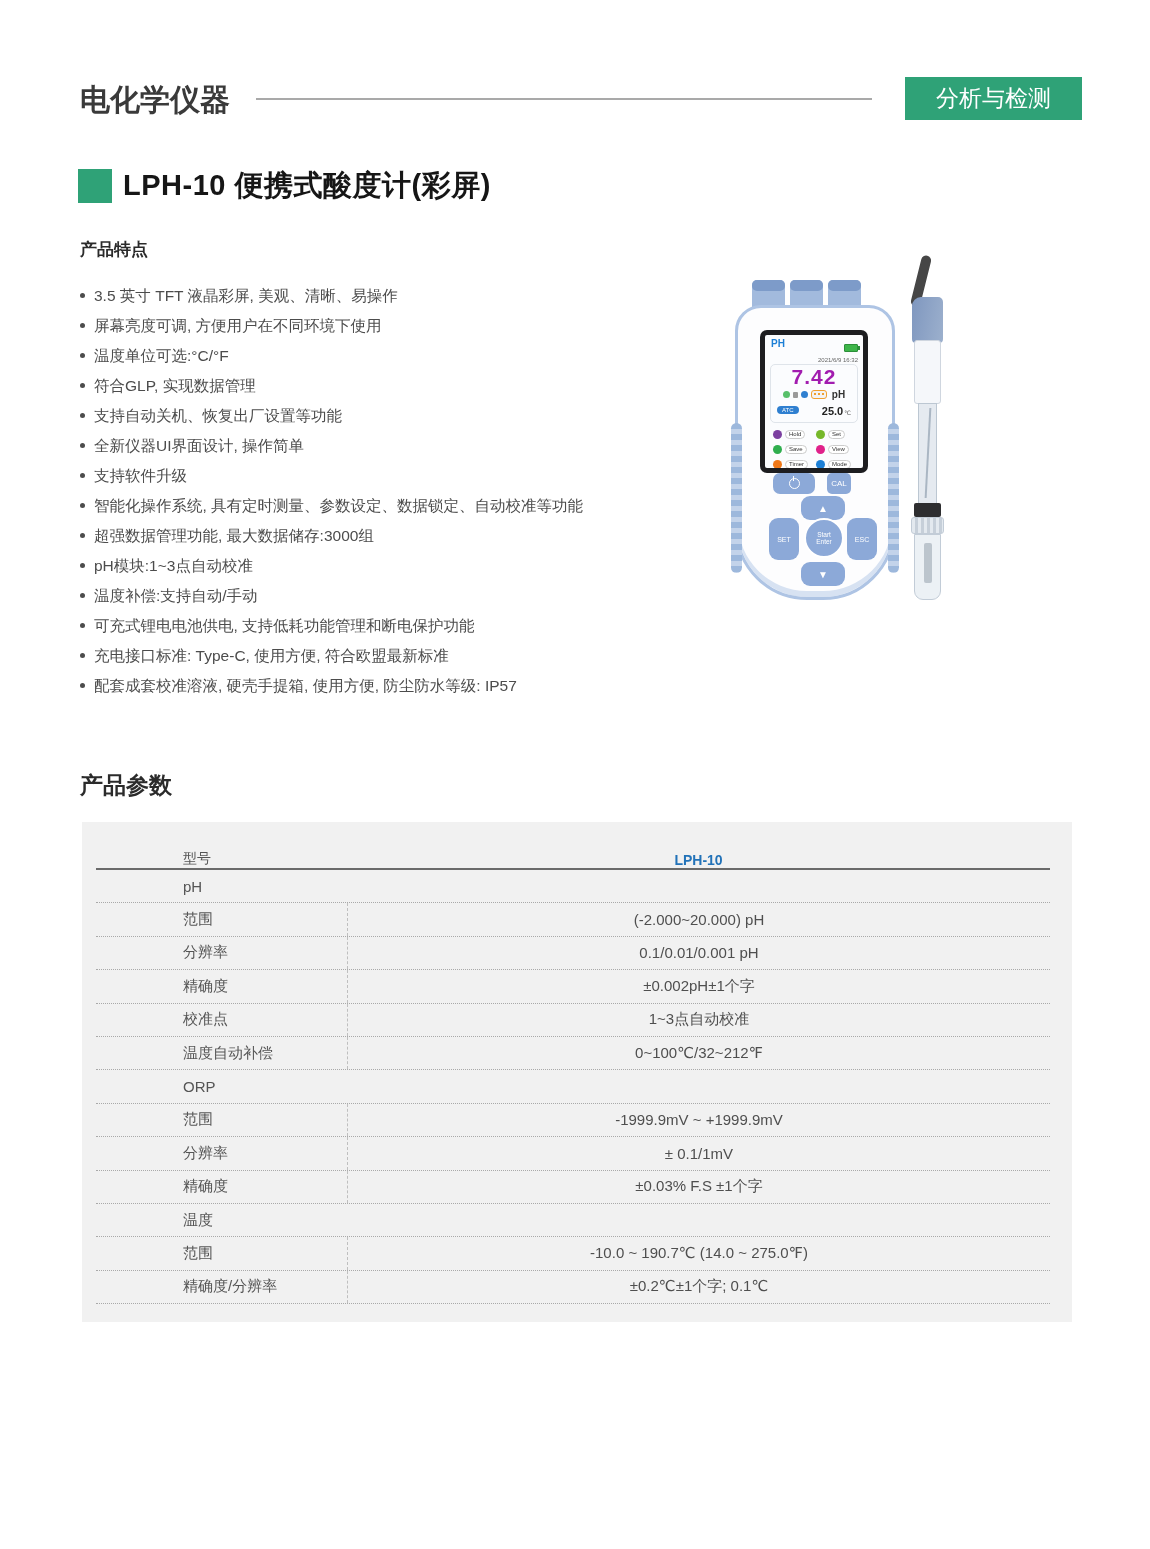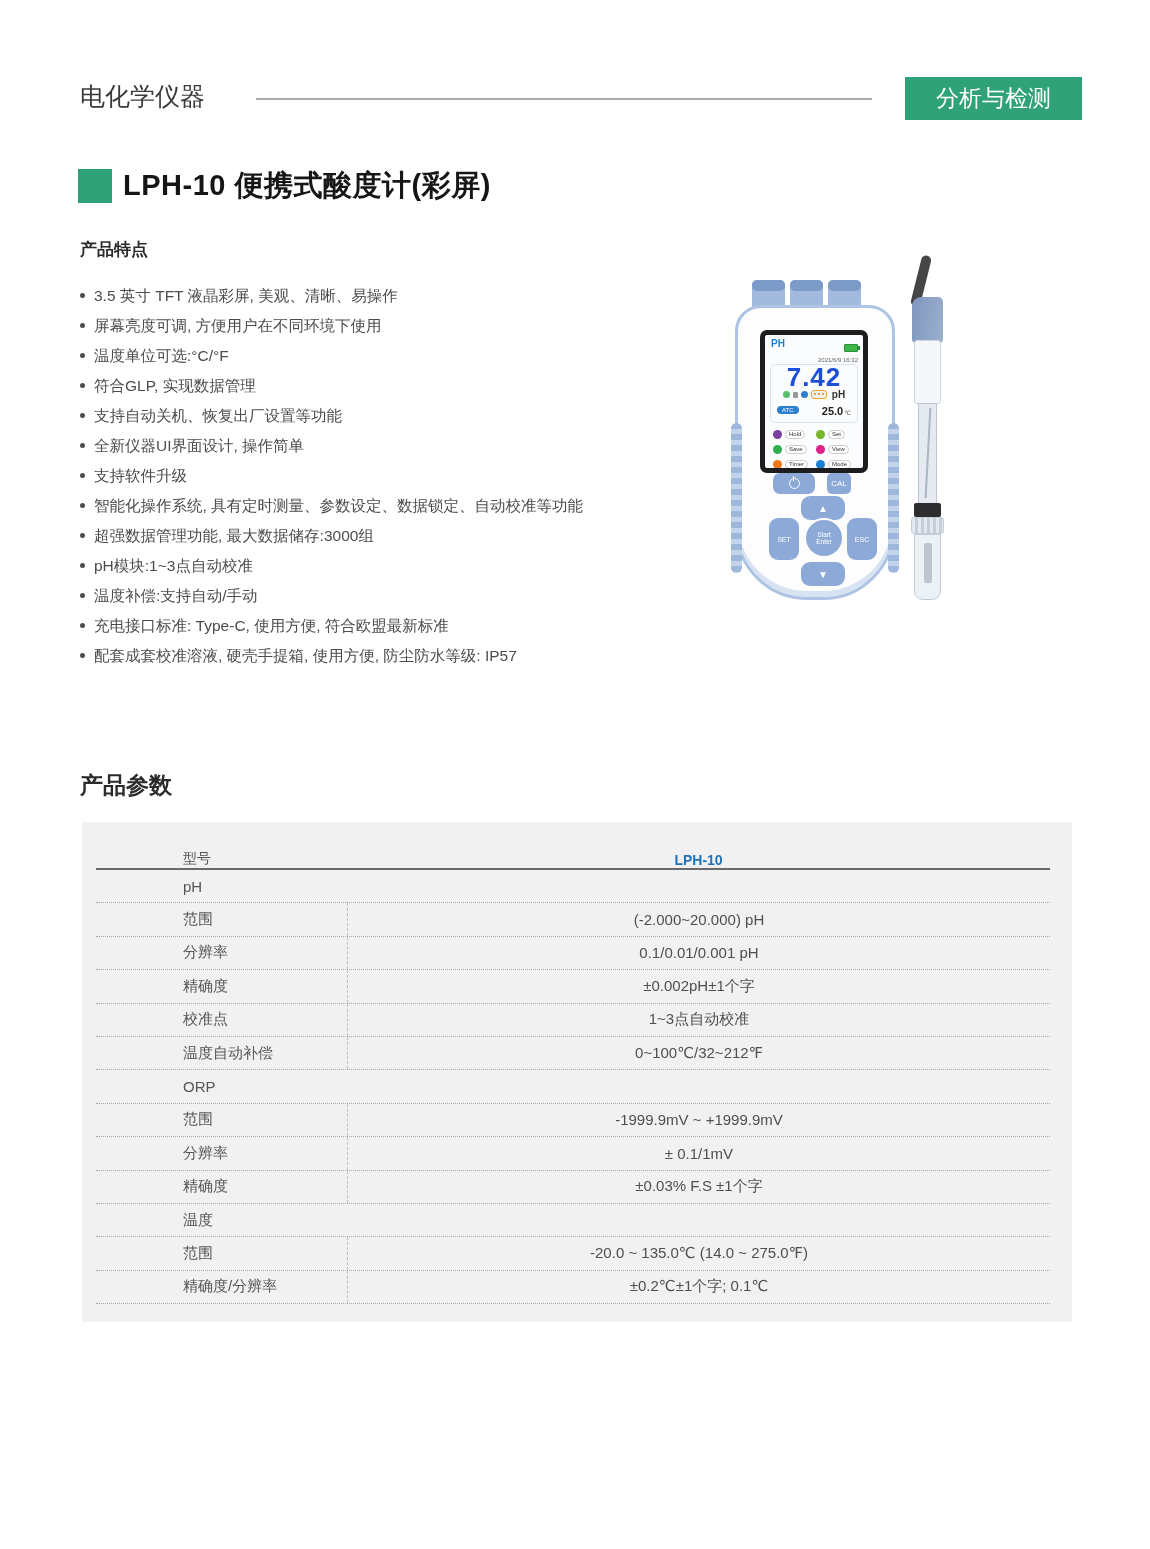--- a/index.html
+++ b/index.html
@@ -1,21 +1,21 @@
 <!DOCTYPE html>
 <html><head>
 <meta charset="utf-8">
 <style>
   html,body { margin:0; padding:0; background:#fff; }
   .page {
     position:relative; width:1150px; height:1549px; background:#ffffff; overflow:hidden;
     font-family:"Liberation Sans","DejaVu Sans",sans-serif; color:#333;
   }
   
-  .cat-title { position:absolute; left:80px; top:80px; font-size:25px; font-weight:normal; color:#3a3a3a; }
+  .cat-title { position:absolute; left:80px; top:80px; font-size:30px; font-weight:bold; color:#3a3a3a; }
   .head-line { position:absolute; left:256px; top:98px; width:616px; height:2px; background:#a9a9a9; }
   .tag-badge {
     position:absolute; left:893px; top:77px; width:177px; height:43px; background:#2fa277;
     color:#fff; font-size:23px; display:flex; align-items:center; justify-content:center;margin-left:12px;
   }
   
   .title-row { position:absolute; left:78px; top:166px; display:flex; align-items:center; }
   .title-square { width:34px; height:34px; background:#2fa277; margin-right:11px; }
   .product-title { font-size:29px; font-weight:bold; color:#161616; letter-spacing:0.5px; }
   
@@ -41,21 +41,21 @@
   .grip-l { left:16px; } .grip-r { left:173px; }
   .screen-frame { position:absolute; left:45px; top:75px; width:108px; height:143px; background:#1d1d20; border-radius:7px; }
   .screen { position:absolute; left:5px; top:5px; right:5px; bottom:5px; background:#fbfcfe; border-radius:2px; overflow:hidden; }
   .scr-status { display:flex; justify-content:space-between; align-items:flex-start; padding:3px 5px 0 6px; }
   .scr-mode { font-size:10px; font-weight:bold; color:#1c7fd6; }
   .scr-right { text-align:right; }
   .batt { display:inline-block; width:12px; height:6px; background:#3db54a; border:1px solid #2c8f3a; border-radius:1px; position:relative; }
   .batt::after { content:""; position:absolute; right:-3px; top:1px; width:2px; height:4px; background:#2c8f3a; }
   .scr-date { font-size:6px; color:#666; margin-top:1px; }
   .scr-card { margin:1px 5px 0 5px; border:1px solid #dfe4ea; border-radius:5px; padding:1px 2px 2px 2px; text-align:center; }
-  .scr-reading { font-size:26px; font-weight:bold; color:#1d4ed8; letter-spacing:1px; line-height:22px; }
+  .scr-reading { font-size:21px; font-weight:bold; color:#a21caf; letter-spacing:1px; line-height:22px; }
   .scr-iconrow { display:flex; align-items:center; justify-content:center; gap:3px; margin-top:1px; }
   .ic { display:inline-block; }
   .ic-smile { width:7px; height:7px; border-radius:50%; background:#58c06a; }
   .ic-hand { width:5px; height:6px; background:#9a9a9a; border-radius:1px; }
   .ic-b { width:7px; height:7px; border-radius:50%; background:#2f7fd0; }
   .ic-stars { width:14px; height:7px; border-radius:3px; background:#f3f3f3; border:1px solid #f0a030;
     background-image:radial-gradient(circle 1px at 3px 3px,#f0a030 1px,transparent 1.5px),
                      radial-gradient(circle 1px at 7px 3px,#f0a030 1px,transparent 1.5px),
                      radial-gradient(circle 1px at 11px 3px,#f0a030 1px,transparent 1.5px); }
   .scr-unit { font-size:10px; font-weight:bold; color:#333; margin-left:2px; }
@@ -127,20 +127,21 @@
     <li>屏幕亮度可调, 方便用户在不同环境下使用</li>
     <li>温度单位可选:°C/°F</li>
     <li>符合GLP, 实现数据管理</li>
     <li>支持自动关机、恢复出厂设置等功能</li>
     <li>全新仪器UI界面设计, 操作简单</li>
     <li>支持软件升级</li>
     <li>智能化操作系统, 具有定时测量、参数设定、数据锁定、自动校准等功能</li>
     <li>超强数据管理功能, 最大数据储存:3000组</li>
     <li>pH模块:1~3点自动校准</li>
     <li>温度补偿:支持自动/手动</li>
+    <li>可充式锂电电池供电, 支持低耗功能管理和断电保护功能</li>
     <li>充电接口标准: Type-C, 使用方便, 符合欧盟最新标准</li>
     <li>配套成套校准溶液, 硬壳手提箱, 使用方便, 防尘防水等级: IP57</li>
   </ul>
 
   <div class="device-area">
     <div class="cap cap1"></div>
     <div class="cap cap2"></div>
     <div class="cap cap3"></div>
     <div class="meter-body"></div>
     <div class="grip grip-l"></div>
@@ -267,21 +268,21 @@
       </div>
       <div class="trow">
         <div class="tlabel">精确度</div>
         <div class="tvalue">±0.03% F.S ±1个字</div>
       </div>
       <div class="trow sec">
         <div class="tlabel">温度</div>
       </div>
       <div class="trow">
         <div class="tlabel">范围</div>
-        <div class="tvalue">-20.0 ~ 135.0℃ (14.0 ~ 275.0℉)</div>
+        <div class="tvalue">-10.0 ~ 190.7℃ (14.0 ~ 275.0℉)</div>
       </div>
       <div class="trow">
         <div class="tlabel">精确度/分辨率</div>
         <div class="tvalue">±0.2℃±1个字; 0.1℃</div>
       </div>
     </div>
   </div>
 
 </div>
 

